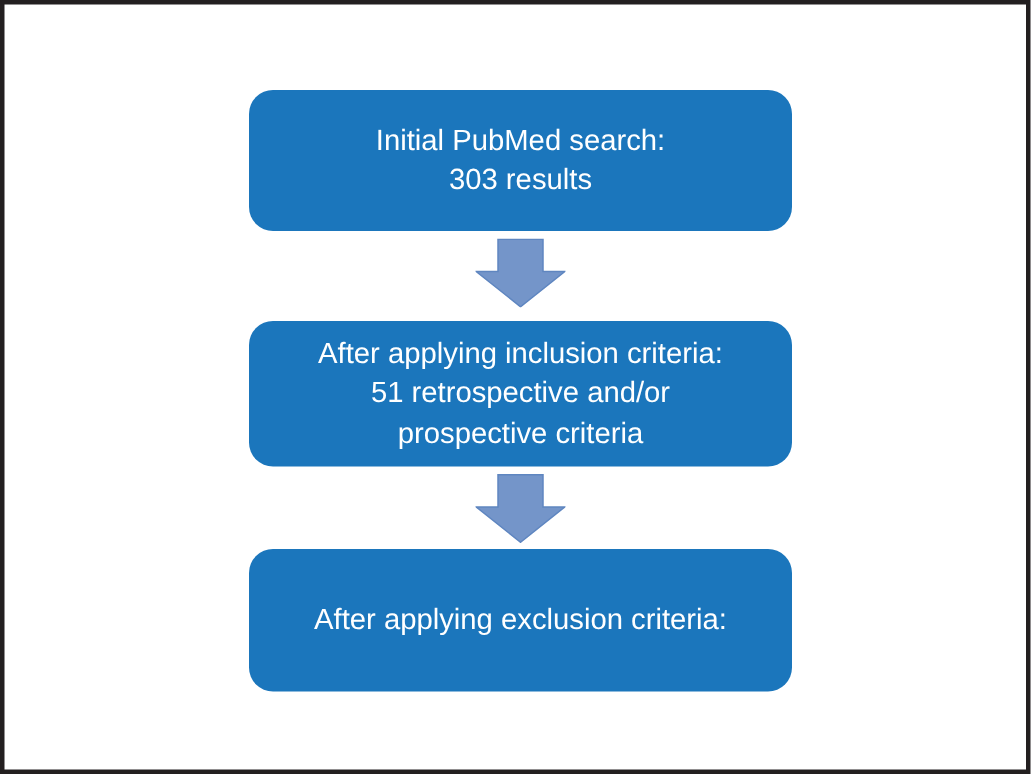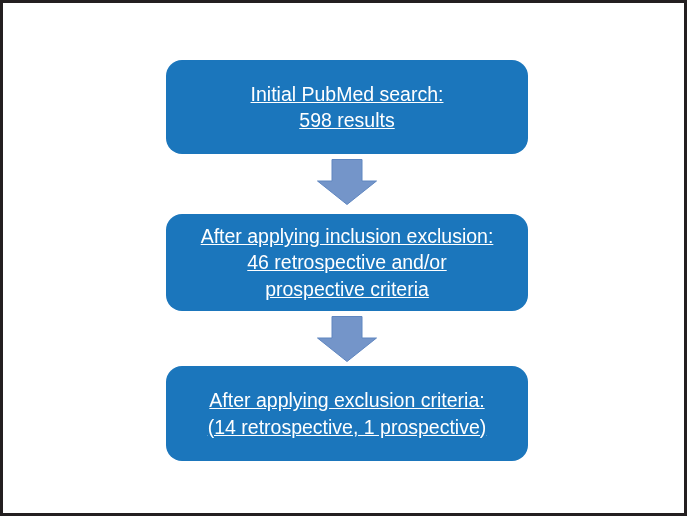--- a/index.html
+++ b/index.html
@@ -32,56 +32,55 @@
     display: flex;
     flex-direction: column;
     align-items: center;
     justify-content: center;
     text-align: center;
     color: var(--box-text);
     font-size: 19.5px;
     line-height: 1.34;
     padding: 6px 14px;
   }
-  .flow-box .line { white-space: nowrap; text-decoration: underline; }
+  .flow-box .line { white-space: nowrap; }
   .box-1 { top: 57px;  height: 94px;  }
   .box-2 { top: 211px; height: 97px;  }
   .box-3 { top: 363px; height: 95px; }
   .down-arrow {
     position: absolute;
     left: 314px;
     width: 60px;
     height: 46px;
     display: block;
   }
   .arrow-1 { top: 156px; }
   .arrow-2 { top: 313px; }
 </style>
 </head>
 <body>
 
 <div class="figure">
 
   <div class="flow-box box-1">
     <div class="line">Initial PubMed search:</div>
-    <div class="line">598 results</div>
+    <div class="line">303 results</div>
   </div>
 
   <svg class="down-arrow arrow-1" viewBox="0 0 60 46" aria-hidden="true">
     <polygon points="15,0.5 45,0.5 45,22 59.5,22 30,45.5 0.5,22 15,22" stroke-width="1" stroke="#5F86C0" fill="#7495C9"></polygon>
   </svg>
 
   <div class="flow-box box-2">
-    <div class="line">After applying inclusion exclusion:</div>
-    <div class="line">46 retrospective and/or</div>
+    <div class="line">After applying inclusion criteria:</div>
+    <div class="line">51 retrospective and/or</div>
     <div class="line">prospective criteria</div>
   </div>
 
   <svg class="down-arrow arrow-2" viewBox="0 0 60 46" aria-hidden="true">
     <polygon points="15,0.5 45,0.5 45,22 59.5,22 30,45.5 0.5,22 15,22" stroke-width="1" stroke="#5F86C0" fill="#7495C9"></polygon>
   </svg>
 
   <div class="flow-box box-3">
     <div class="line">After applying exclusion criteria:</div>
-    <div class="line">(14 retrospective, 1 prospective)</div>
   </div>
 
 </div>
 
 </body></html>

